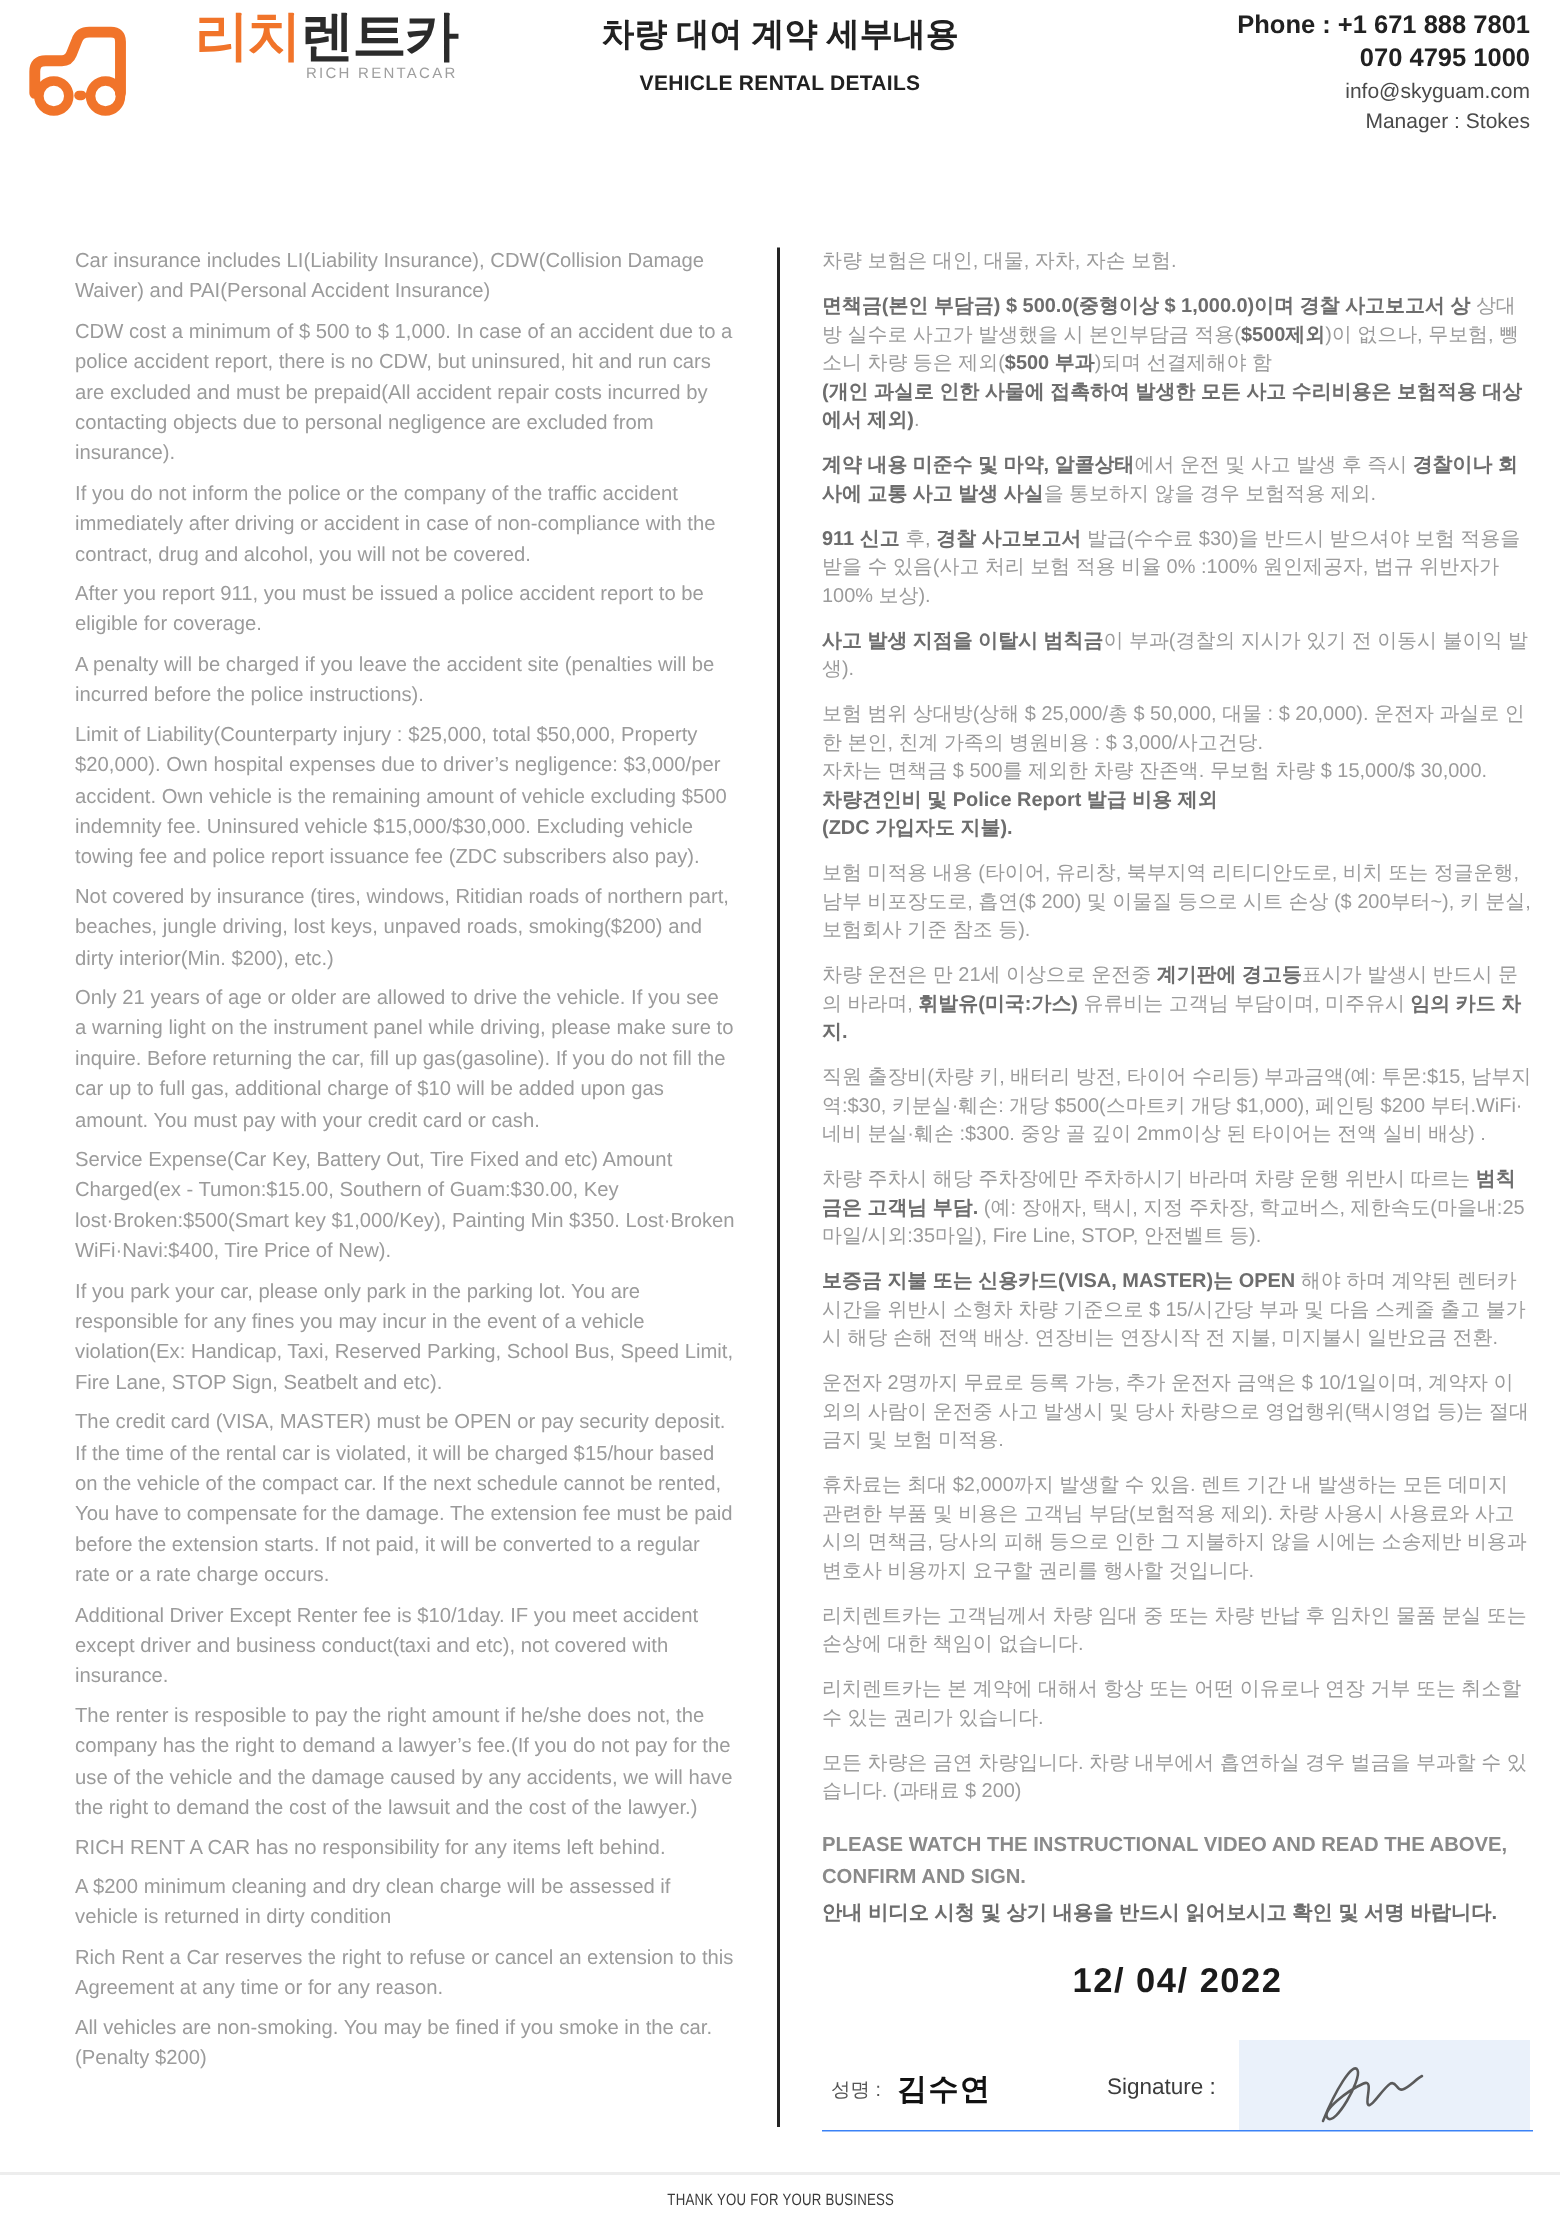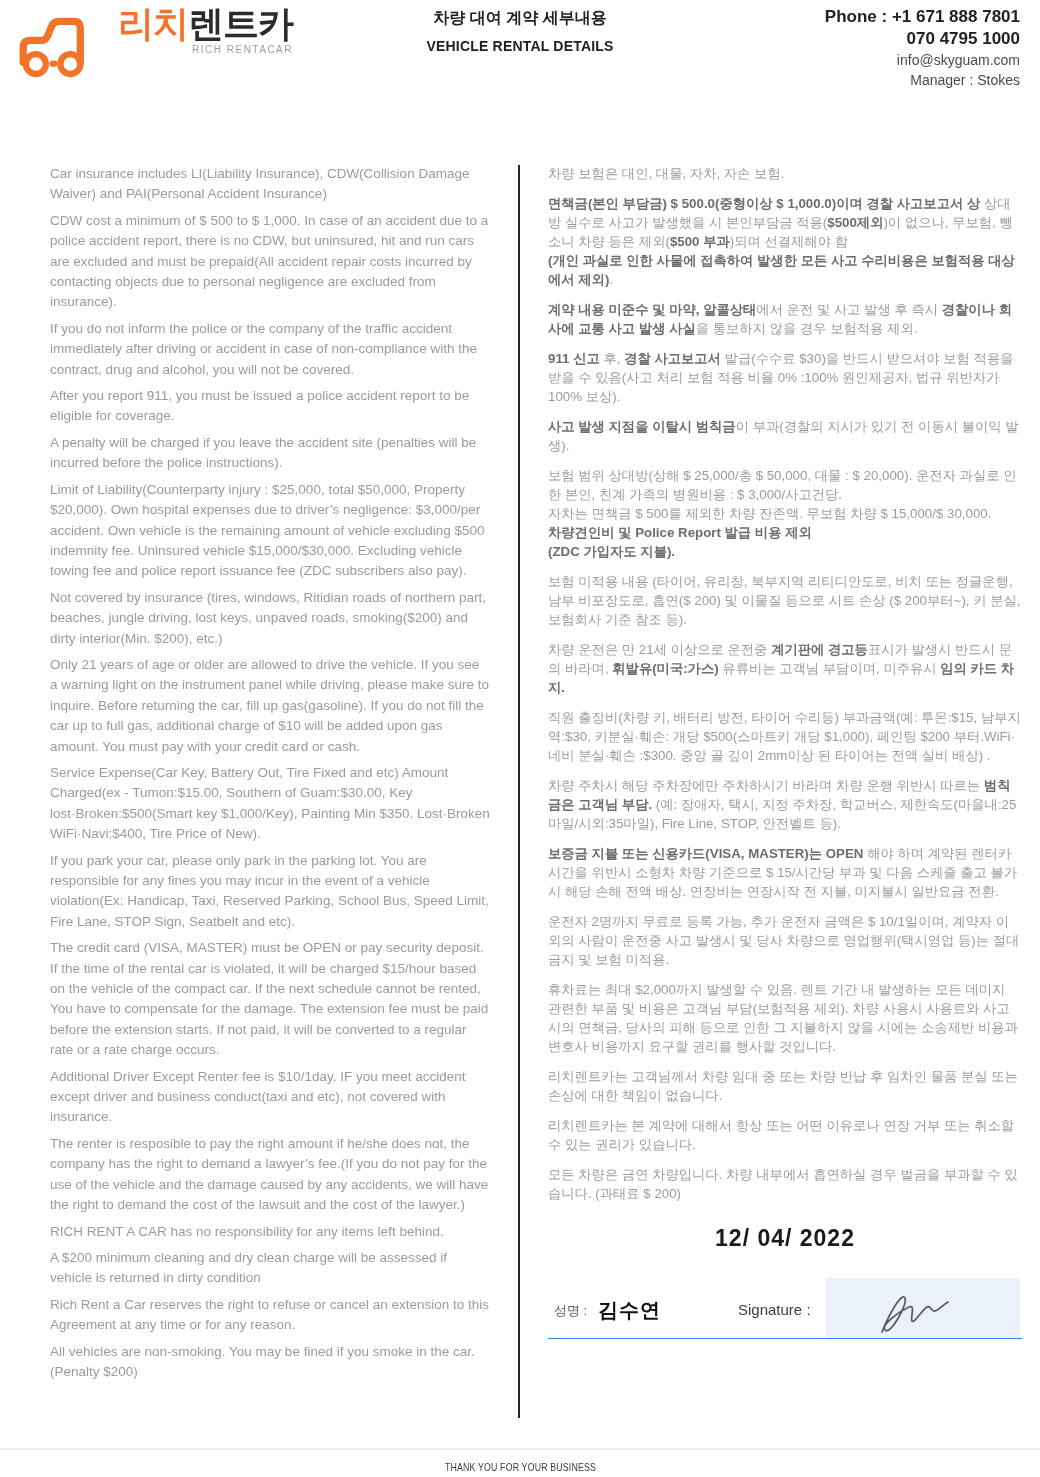--- a/index.html
+++ b/index.html
@@ -1,27 +1,27 @@
 <!DOCTYPE html>
 <html><head>
 <meta charset="utf-8">
 <style>
   html,body{margin:0;padding:0;background:#fff;}
   .page{position:relative;width:1040px;height:1477px;background:#fff;overflow:hidden;
         font-family:"Liberation Sans","DejaVu Sans",sans-serif;}
   
   .logo{position:absolute;left:14px;top:6px;display:flex;align-items:flex-start;}
   .logo svg{display:block;}
-  .logo-text{margin-left:4px;line-height:1;}
+  .logo-text{margin-left:16px;line-height:1;}
   .logo-ko{font-weight:bold;font-size:36px;letter-spacing:-1px;}
   .logo-ko-orange{color:#f1742a;}
   .logo-ko-dark{color:#2b2b2b;}
   .logo-sub{font-size:10px;color:#9e9e9e;letter-spacing:1.5px;text-align:right;margin-top:3px;}
   .title-block{position:absolute;left:0;right:0;top:8px;text-align:center;}
-  .title-ko{font-size:16px;font-weight:bold;color:#212121;}
+  .title-ko{font-size:22px;font-weight:bold;color:#212121;}
   .title-en{font-size:14px;font-weight:bold;color:#212121;margin-top:9px;letter-spacing:.2px;}
   .contact{position:absolute;right:20px;top:6px;text-align:right;}
   .contact .phone{font-size:17px;font-weight:bold;color:#212121;line-height:22px;}
   .contact .email,.contact .manager{font-size:14px;color:#4a4a4a;line-height:20px;}
   
   .col-left{position:absolute;left:50px;top:164px;width:440px;}
   .divider{position:absolute;left:518px;top:165px;width:2px;height:1253px;background:#232323;}
   .col-right{position:absolute;left:548px;top:164px;width:474px;}
   .en-p{font-size:13.5px;line-height:20.4px;color:#9b9b9b;margin:0 0 6px;}
   .ko-p{font-size:13.3px;line-height:19px;color:#9b9b9b;margin:0 0 11px;white-space:pre-line;}
@@ -110,20 +110,25 @@
         <p class="ko-p"><span>직원 출장비(차량 키, 배터리 방전, 타이어 수리등) 부과금액(예: 투몬:$15, 남부지역:$30, 키분실·훼손: 개당 $500(스마트키 개당 $1,000), 페인팅 $200 부터.WiFi·네비 분실·훼손 :$300. 중앙 골 깊이 2mm이상 된 타이어는 전액 실비 배상) .</span></p>
         <p class="ko-p"><span>차량 주차시 해당 주차장에만 주차하시기 바라며 차량 운행 위반시 따르는 </span><span class="b">범칙금은 고객님 부담.</span><span> (예: 장애자, 택시, 지정 주차장, 학교버스, 제한속도(마을내:25마일/시외:35마일), Fire Line, STOP, 안전벨트 등).</span></p>
         <p class="ko-p"><span class="b">보증금 지불 또는 신용카드(VISA, MASTER)는 OPEN</span><span> 해야 하며 계약된 렌터카 시간을 위반시 소형차 차량 기준으로 $ 15/시간당 부과 및 다음 스케줄 출고 불가시 해당 손해 전액 배상. 연장비는 연장시작 전 지불, 미지불시 일반요금 전환.</span></p>
         <p class="ko-p"><span>운전자 2명까지 무료로 등록 가능, 추가 운전자 금액은 $ 10/1일이며, 계약자 이외의 사람이 운전중 사고 발생시 및 당사 차량으로 영업행위(택시영업 등)는 절대 금지 및 보험 미적용.</span></p>
         <p class="ko-p"><span>휴차료는 최대 $2,000까지 발생할 수 있음. 렌트 기간 내 발생하는 모든 데미지 관련한 부품 및 비용은 고객님 부담(보험적용 제외). 차량 사용시 사용료와 사고시의 면책금, 당사의 피해 등으로 인한 그 지불하지 않을 시에는 소송제반 비용과 변호사 비용까지 요구할 권리를 행사할 것입니다.</span></p>
         <p class="ko-p"><span>리치렌트카는 고객님께서 차량 임대 중 또는 차량 반납 후 임차인 물품 분실 또는 손상에 대한 책임이 없습니다.</span></p>
         <p class="ko-p"><span>리치렌트카는 본 계약에 대해서 항상 또는 어떤 이유로나 연장 거부 또는 취소할 수 있는 권리가 있습니다.</span></p>
         <p class="ko-p"><span>모든 차량은 금연 차량입니다. 차량 내부에서 흡연하실 경우 벌금을 부과할 수 있습니다. (과태료 $ 200)</span></p>
       </div>
 
+    <div>
+      <p class="notice-en">PLEASE WATCH THE INSTRUCTIONAL VIDEO AND READ THE ABOVE,
+CONFIRM AND SIGN.</p>
+      <p class="notice-ko">안내 비디오 시청 및 상기 내용을 반드시 읽어보시고 확인 및 서명 바랍니다.</p>
+    </div>
 
     <div class="date">12/ 04/ 2022</div>
 
     <div class="sig-row">
       <span class="name-label">성명 :</span>
       <span class="name">김수연</span>
       <span class="sig-label">Signature :</span>
       <div class="sig-box">
         <svg width="110" height="52" viewBox="0 0 110 52">
           <path d="M14 46 C22 26 34 6 37 12 C40 18 22 50 17 44 C13 39 30 26 41 21 C48 18 42 32 44 35 C46 38 54 24 59 21 C63 19 63 26 67 25 C71 24 76 18 80 16" fill="none" stroke="#5a5a5a" stroke-width="1.7" stroke-linecap="round"></path>

